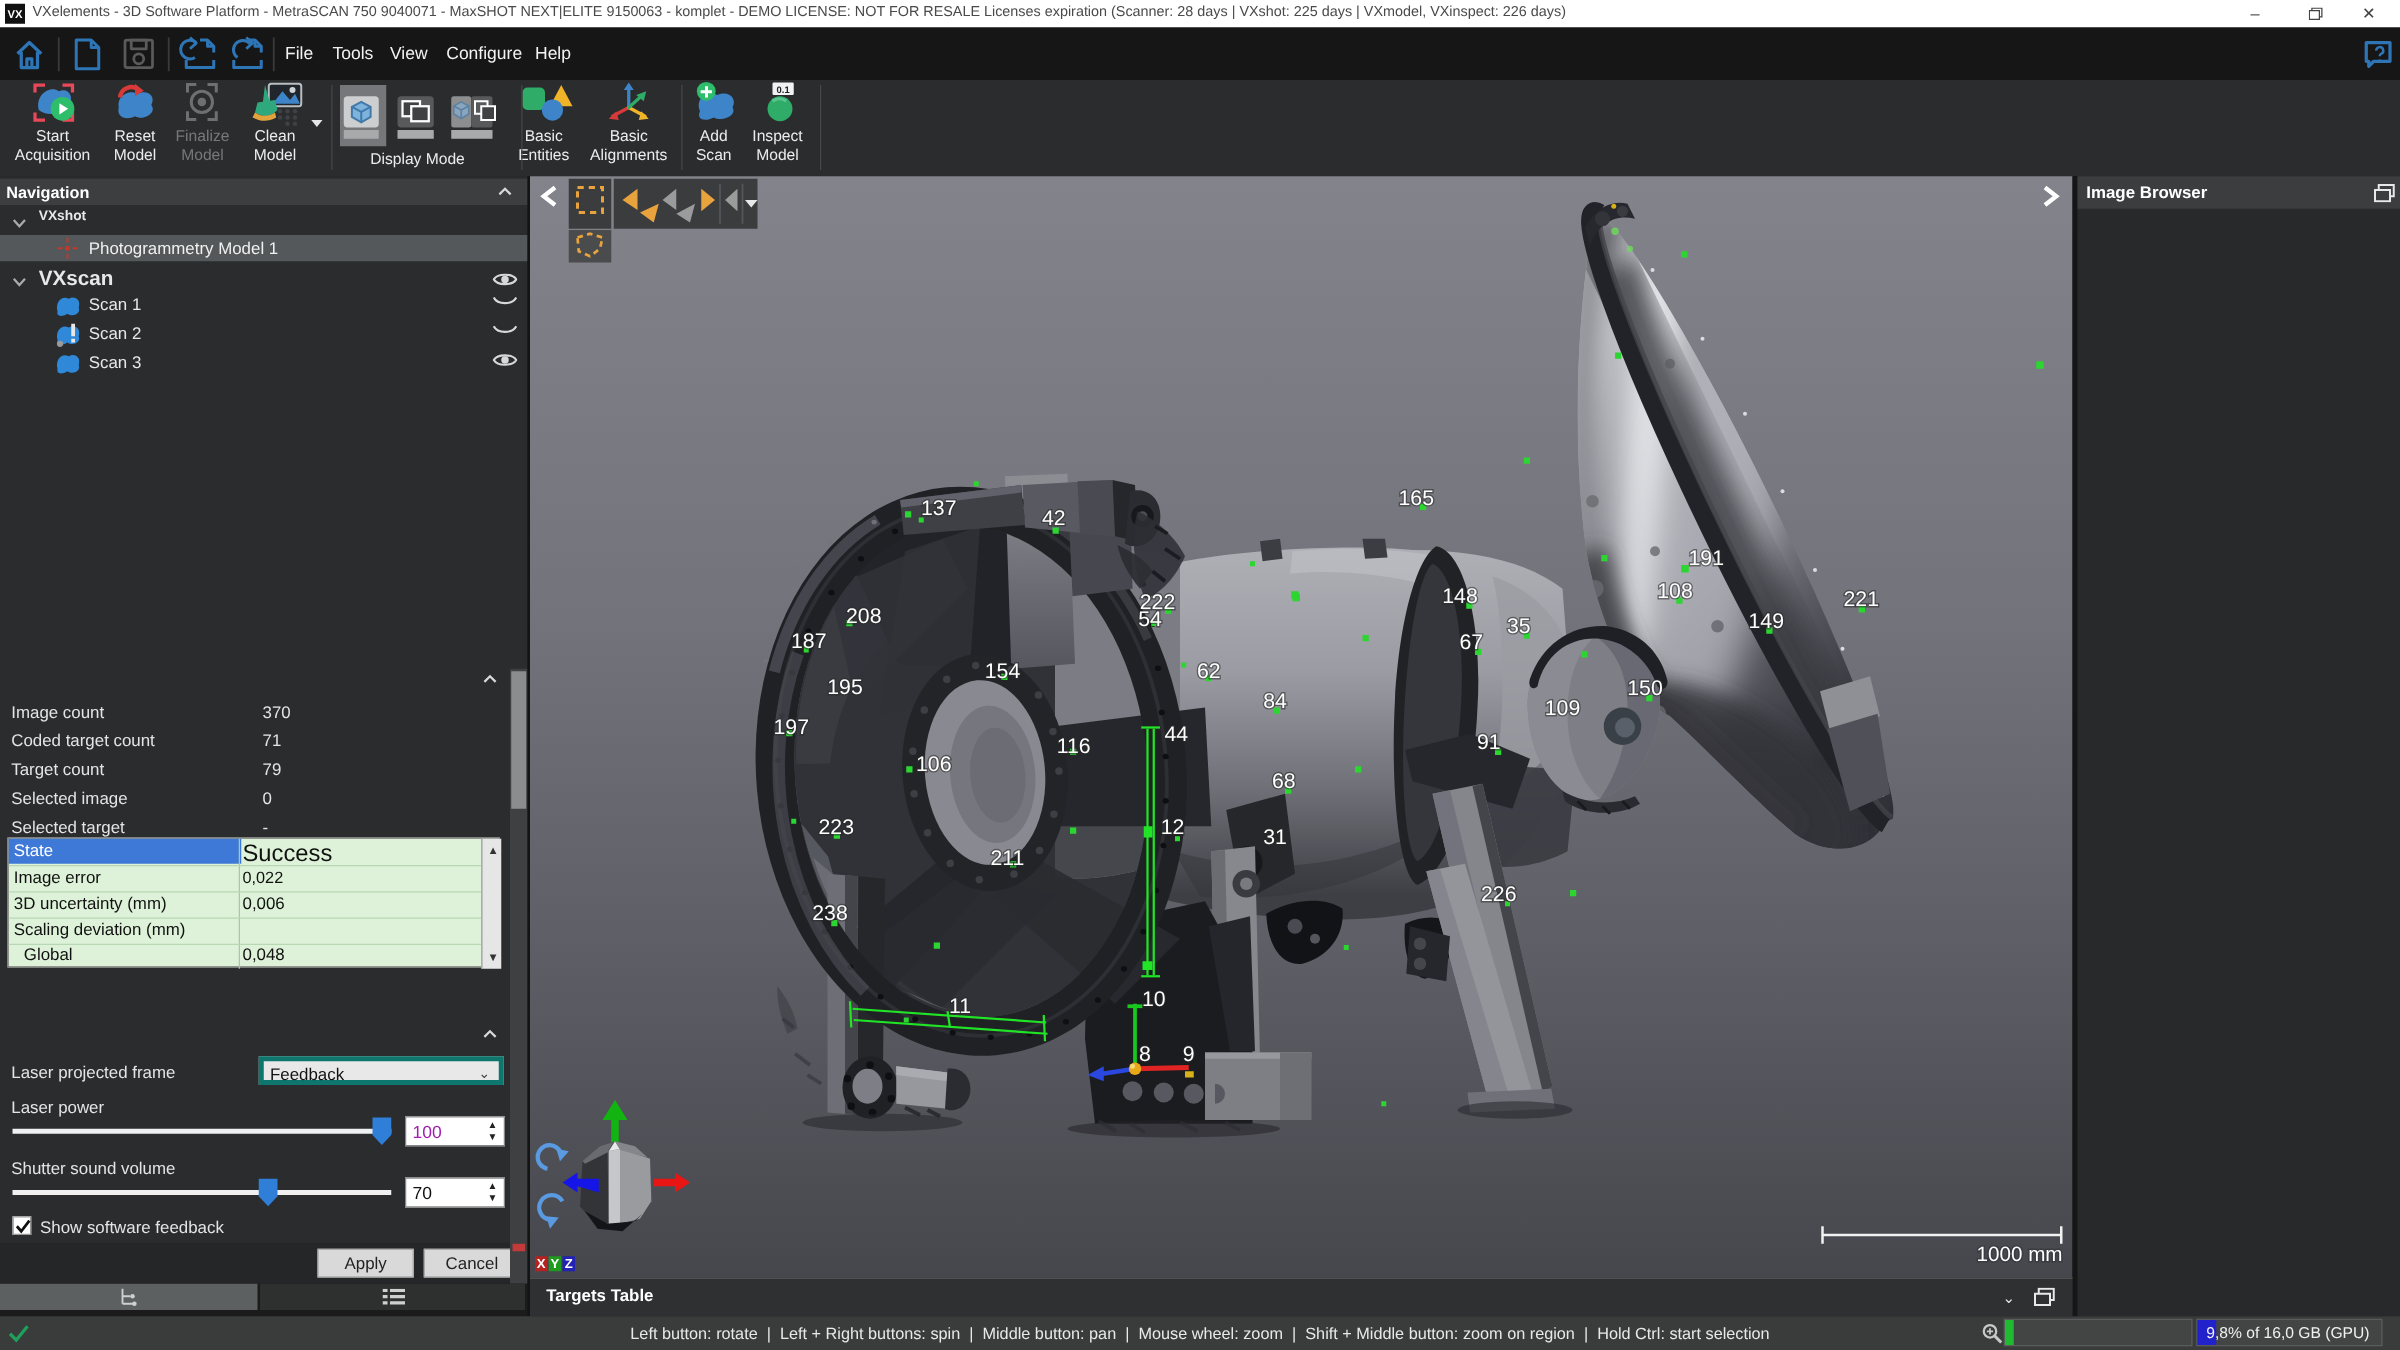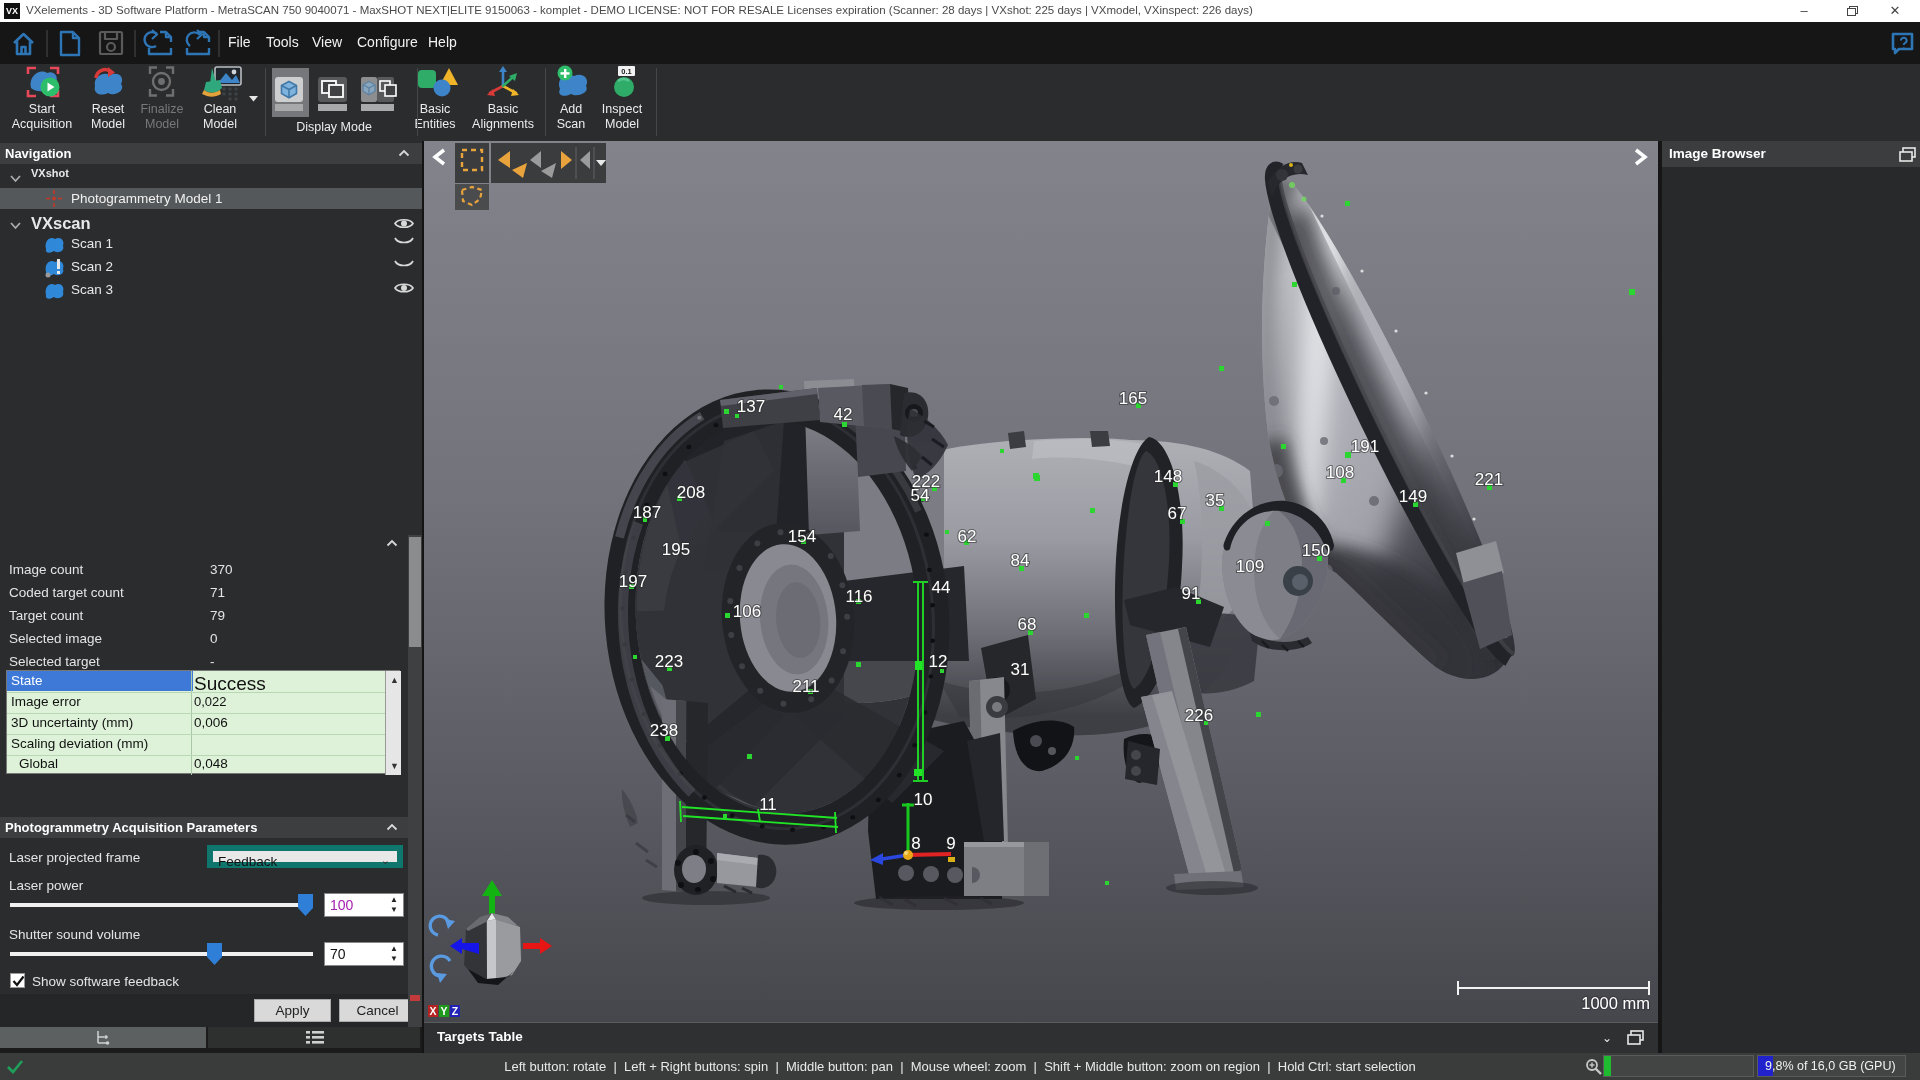--- a/index.html
+++ b/index.html
@@ -292,26 +292,25 @@
     <div class="abs" style="left:0; top:41.5px; width:378px; height:1px; background:#b8d8b4;"></div>
     <div class="abs" style="left:0; top:62.5px; width:378px; height:1px; background:#b8d8b4;"></div>
     <div class="abs" style="left:0; top:83.5px; width:378px; height:1px; background:#b8d8b4;"></div>
     <div class="abs" style="left:378px; top:0; width:16px; height:104px; background:#e6e6e6; border-left:1px solid #999;">
       <div class="abs" style="left:4px; top:4px; font-size:9px; color:#333;">▲</div>
       <div class="abs" style="left:4px; top:90px; font-size:9px; color:#333;">▼</div>
     </div>
   </div>
 
   
-  <div class="phead" style="top:676px;">Photogrammetry Acquisition Parameters</div>
   <svg class="abs" style="left:386px; top:682px;" width="12" height="8" viewBox="0 0 12 8">
       <path d="M1.5 6.5 L6 2 L10.5 6.5" stroke="#d8d8d8" stroke-width="1.8" fill="none"></path>
     </svg>
   <div class="kvlabel" style="top:709px;">Laser projected frame</div>
-  <div class="abs" style="left:207px; top:704px; width:196px; height:23px; background:#e8e8e8; border:6px solid #0f766e; font-size:13.5px; color:#111; padding:3px 0 0 5px;">Feedback
+  <div class="abs" style="left:207px; top:704px; width:196px; height:23px; background:#e8e8e8; border:4px solid #0f766e; font-size:13.5px; color:#111; padding:3px 0 0 5px;">Feedback
     <span style="position:absolute; right:7px; top:3px; color:#333; font-size:11px;">⌄</span></div>
   <div class="kvlabel" style="top:737px;">Laser power</div>
   <div class="abs" style="left:10px; top:762px; width:303px; height:4px; background:#f0f0f0;"></div>
   <path></path>
   <svg class="abs" style="left:297px; top:752px;" width="17" height="24" viewBox="0 0 17 24">
       <path d="M1 1 L16 1 L16 15 L8.5 23 L1 15 Z" fill="#2f7fd8"></path>
     </svg>
   <div class="abs" style="left:324px; top:752px; width:80px; height:24px; background:#fff; border:1px solid #888; font-size:14px; color:#a21caf; padding:3px 0 0 5px;">100</div>
   <div class="abs" style="left:388px; top:753px; width:15px; height:22px;">
     <div class="abs" style="left:2px; top:1px; font-size:8px; color:#222;">▲</div>

